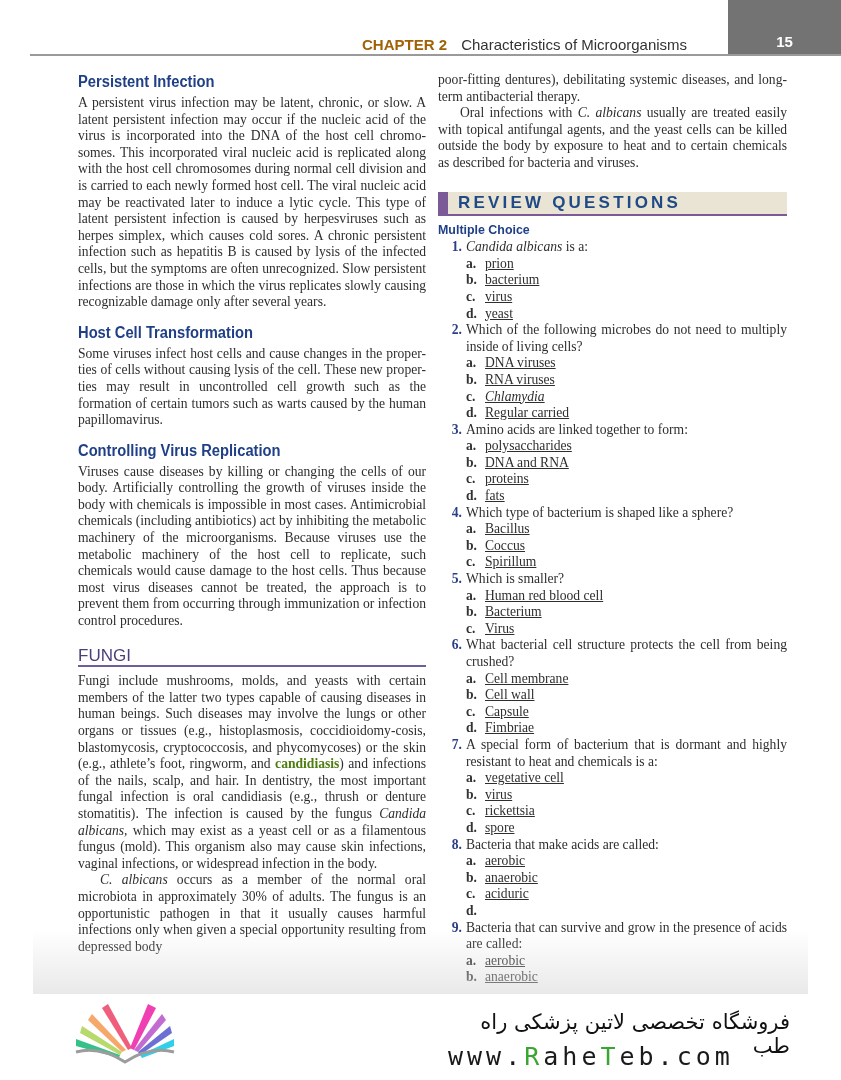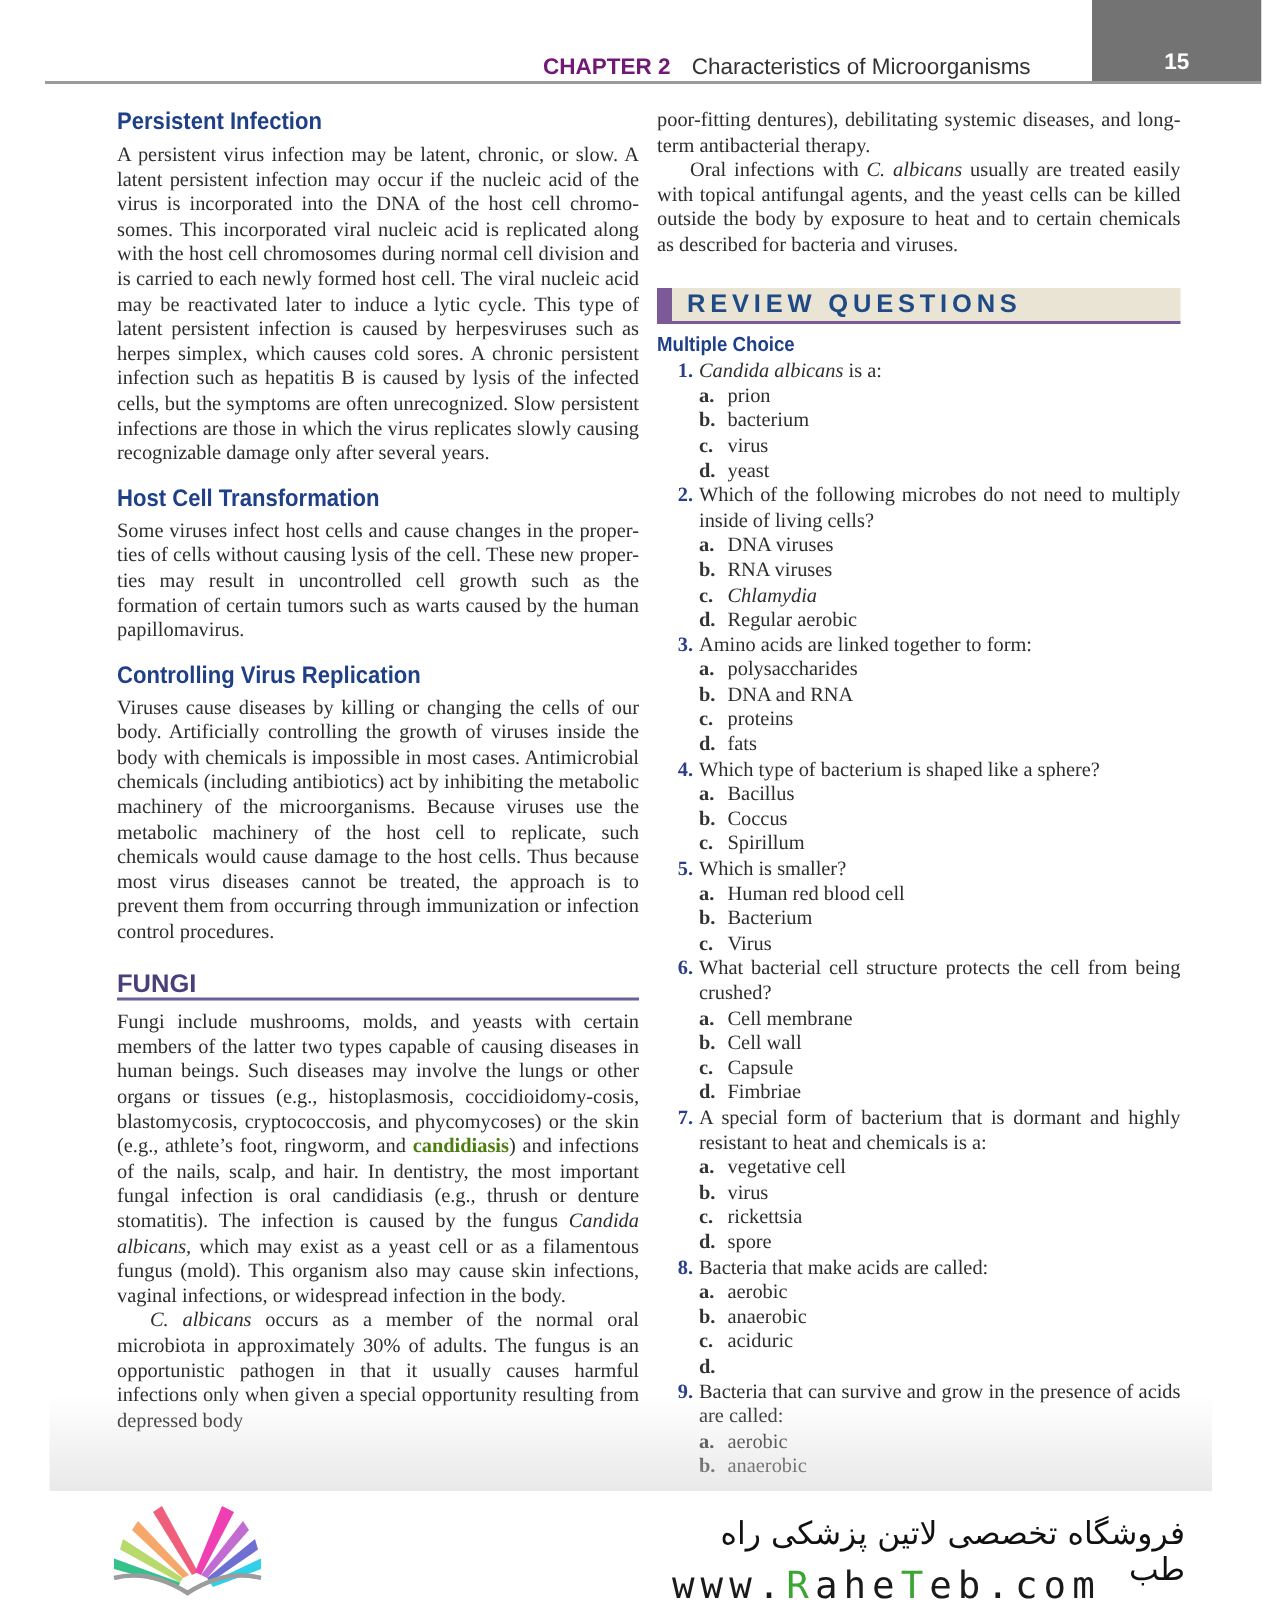--- a/index.html
+++ b/index.html
@@ -2,50 +2,50 @@
 <html><head>
 <meta charset="utf-8">
 <style>
   html, body { margin: 0; padding: 0; background: #ffffff; }
   body { width: 841px; height: 1080px; position: relative; overflow: hidden; font-family: "DejaVu Serif", serif; color: #2b2b2b; }
 
   
   .header { position: absolute; left: 0; top: 0; width: 841px; height: 56px; }
   .header-rule { position: absolute; left: 30px; right: 0; top: 54px; height: 2px; background: #9a9a9a; }
   .chapter-label { position: absolute; left: 362px; top: 36px; font-family: "Liberation Sans", sans-serif; font-size: 15px; color: #333; white-space: nowrap; }
-  .chapter-label .ch-num { color: #701a75; font-weight: bold; margin-right: 10px; }
+  .chapter-label .ch-num { color: #a16207; font-weight: bold; margin-right: 10px; }
   .page-tab { position: absolute; left: 728px; top: 0; width: 113px; height: 54px; background: #737373; }
   .page-num { position: absolute; left: 0; right: 0; bottom: 4px; text-align: center; color: #ffffff; font-family: "Liberation Sans", sans-serif; font-weight: bold; font-size: 15px; }
 
   
   .col { position: absolute; top: 72px; font-family: "Liberation Serif", serif; font-size: 13.6px; line-height: 16.6px; color: #2e2e2e; }
   .col-left { left: 78px; width: 348px; }
   .col-right { left: 438px; width: 349px; }
 
   .h3 { font-family: "Liberation Sans", sans-serif; font-weight: bold; color: #1f3f86; font-size: 16px; margin: 0 0 3px 0; line-height: 20px; transform: scaleX(0.92); transform-origin: left; white-space: nowrap; }
   p { margin: 0; text-align: justify; }
   p.indent { text-indent: 22px; }
   .section-gap { height: 12px; }
   .link-term { color: #4d7c0f; font-weight: bold; }
   em { font-style: italic; }
 
-  .h2-fungi { font-family: "Liberation Sans", sans-serif; font-weight: bold; color: #4a3f7a; font-size: 17px; padding-bottom: 1px; border-bottom: 2px solid #6d5f97; margin: 18px 0 6px 0; transform-origin: left; }
+  .h2-fungi { font-family: "Liberation Sans", sans-serif; font-weight: normal; color: #4a3f7a; font-size: 17px; padding-bottom: 1px; border-bottom: 2px solid #6d5f97; margin: 18px 0 6px 0; transform-origin: left; }
 
   
   .rq-banner { position: relative; height: 22px; background: #e9e4d4; border-bottom: 2px solid #7b5a97; margin: 20px 0 6px 0; padding-left: 12px; }
   .rq-bar { position: absolute; left: 0; top: 0; width: 10px; height: 24px; background: #7b5a97; }
   .rq-title { position: absolute; left: 20px; top: 1px; font-family: "Liberation Sans", sans-serif; font-weight: bold; color: #1f4a86; font-size: 17px; letter-spacing: 3.2px; line-height: 20px; }
   .mc-head { font-family: "Liberation Sans", sans-serif; font-weight: bold; color: #1f3f86; font-size: 13.5px; margin: 0 0 1px 0; transform: scaleX(0.92); transform-origin: left; white-space: nowrap; }
 
   .q { display: flex; }
   .q-num { width: 24px; flex: none; text-align: right; padding-right: 4px; color: #2a3f86; font-weight: bold; }
   .q-text { flex: 1; text-align: justify; }
   .opt { display: flex; padding-left: 28px; }
   .opt-letter { width: 19px; flex: none; font-weight: bold; color: #333; }
-  .opt-text { flex: 1; }
+  .opt-text { flex: 1; text-decoration: underline; }
 
   
   .fade { position: absolute; left: 33px; width: 775px; top: 930px; height: 64px; background: linear-gradient(to bottom, rgba(220,220,220,0) 0%, rgba(215,215,215,0.55) 100%); pointer-events: none; }
 
   
   .footer { position: absolute; left: 0; top: 994px; width: 841px; height: 86px; background: #ffffff; }
   .logo { position: absolute; left: 70px; top: 8px; width: 110px; height: 68px; }
   .fa-text { position: absolute; left: 440px; top: 16px; width: 350px; text-align: right; direction: rtl; font-family: "DejaVu Sans", sans-serif; font-size: 21px; color: #111; }
   .url { position: absolute; left: 448px; top: 48px; font-family: "DejaVu Sans Mono", monospace; font-size: 25px; letter-spacing: 4px; color: #1a1a1a; white-space: nowrap; }
   .url .g { color: #3aa533; }
@@ -123,21 +123,21 @@
       <div class="opt">
         <span class="opt-letter">b.</span>
         <span class="opt-text">RNA viruses</span>
       </div>
       <div class="opt">
         <span class="opt-letter">c.</span>
         <em class="opt-text">Chlamydia</em>
       </div>
       <div class="opt">
         <span class="opt-letter">d.</span>
-        <span class="opt-text">Regular aerobic</span>
+        <span class="opt-text">Regular carried</span>
       </div>
       <div class="q">
         <span class="q-num">3.</span>
         <span class="q-text"><span>Amino acids are linked together to form:</span></span>
       </div>
       <div class="opt">
         <span class="opt-letter">a.</span>
         <span class="opt-text">polysaccharides</span>
       </div>
       <div class="opt">

